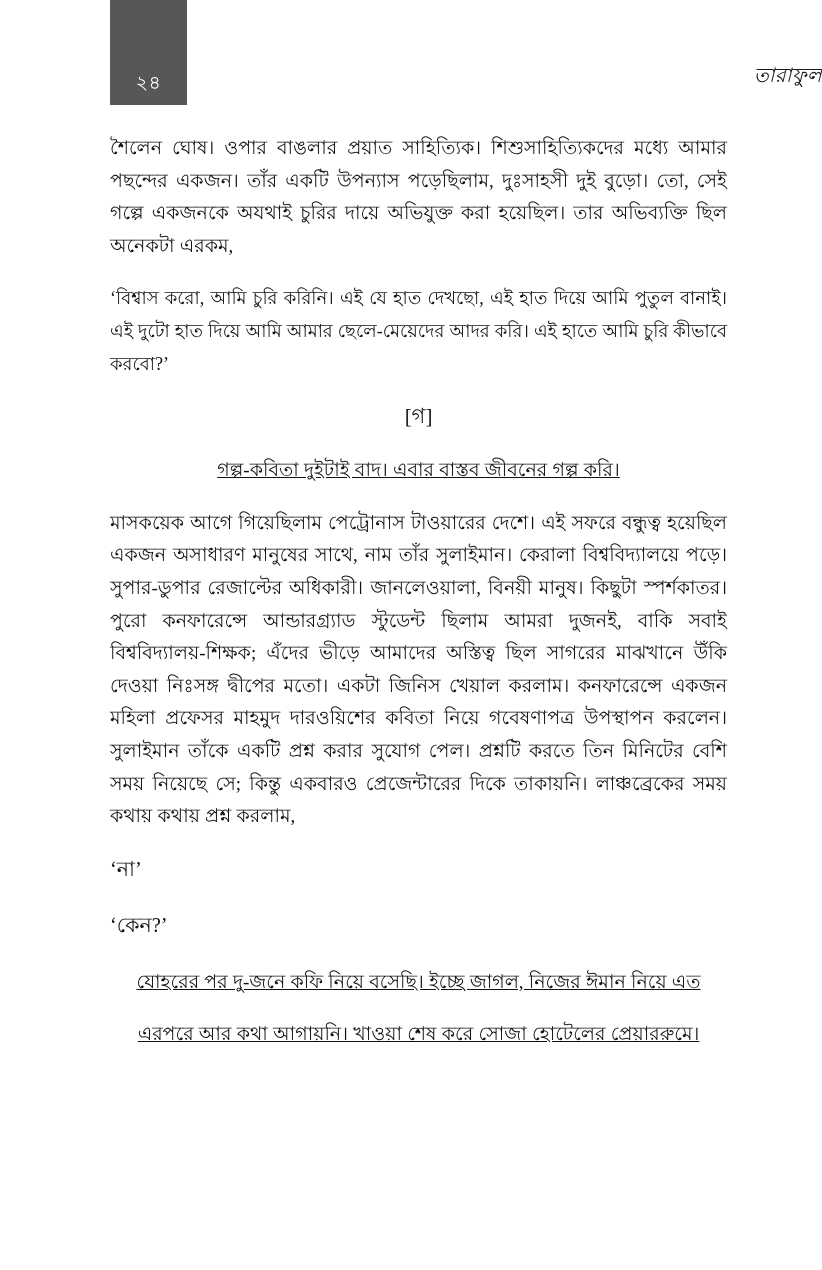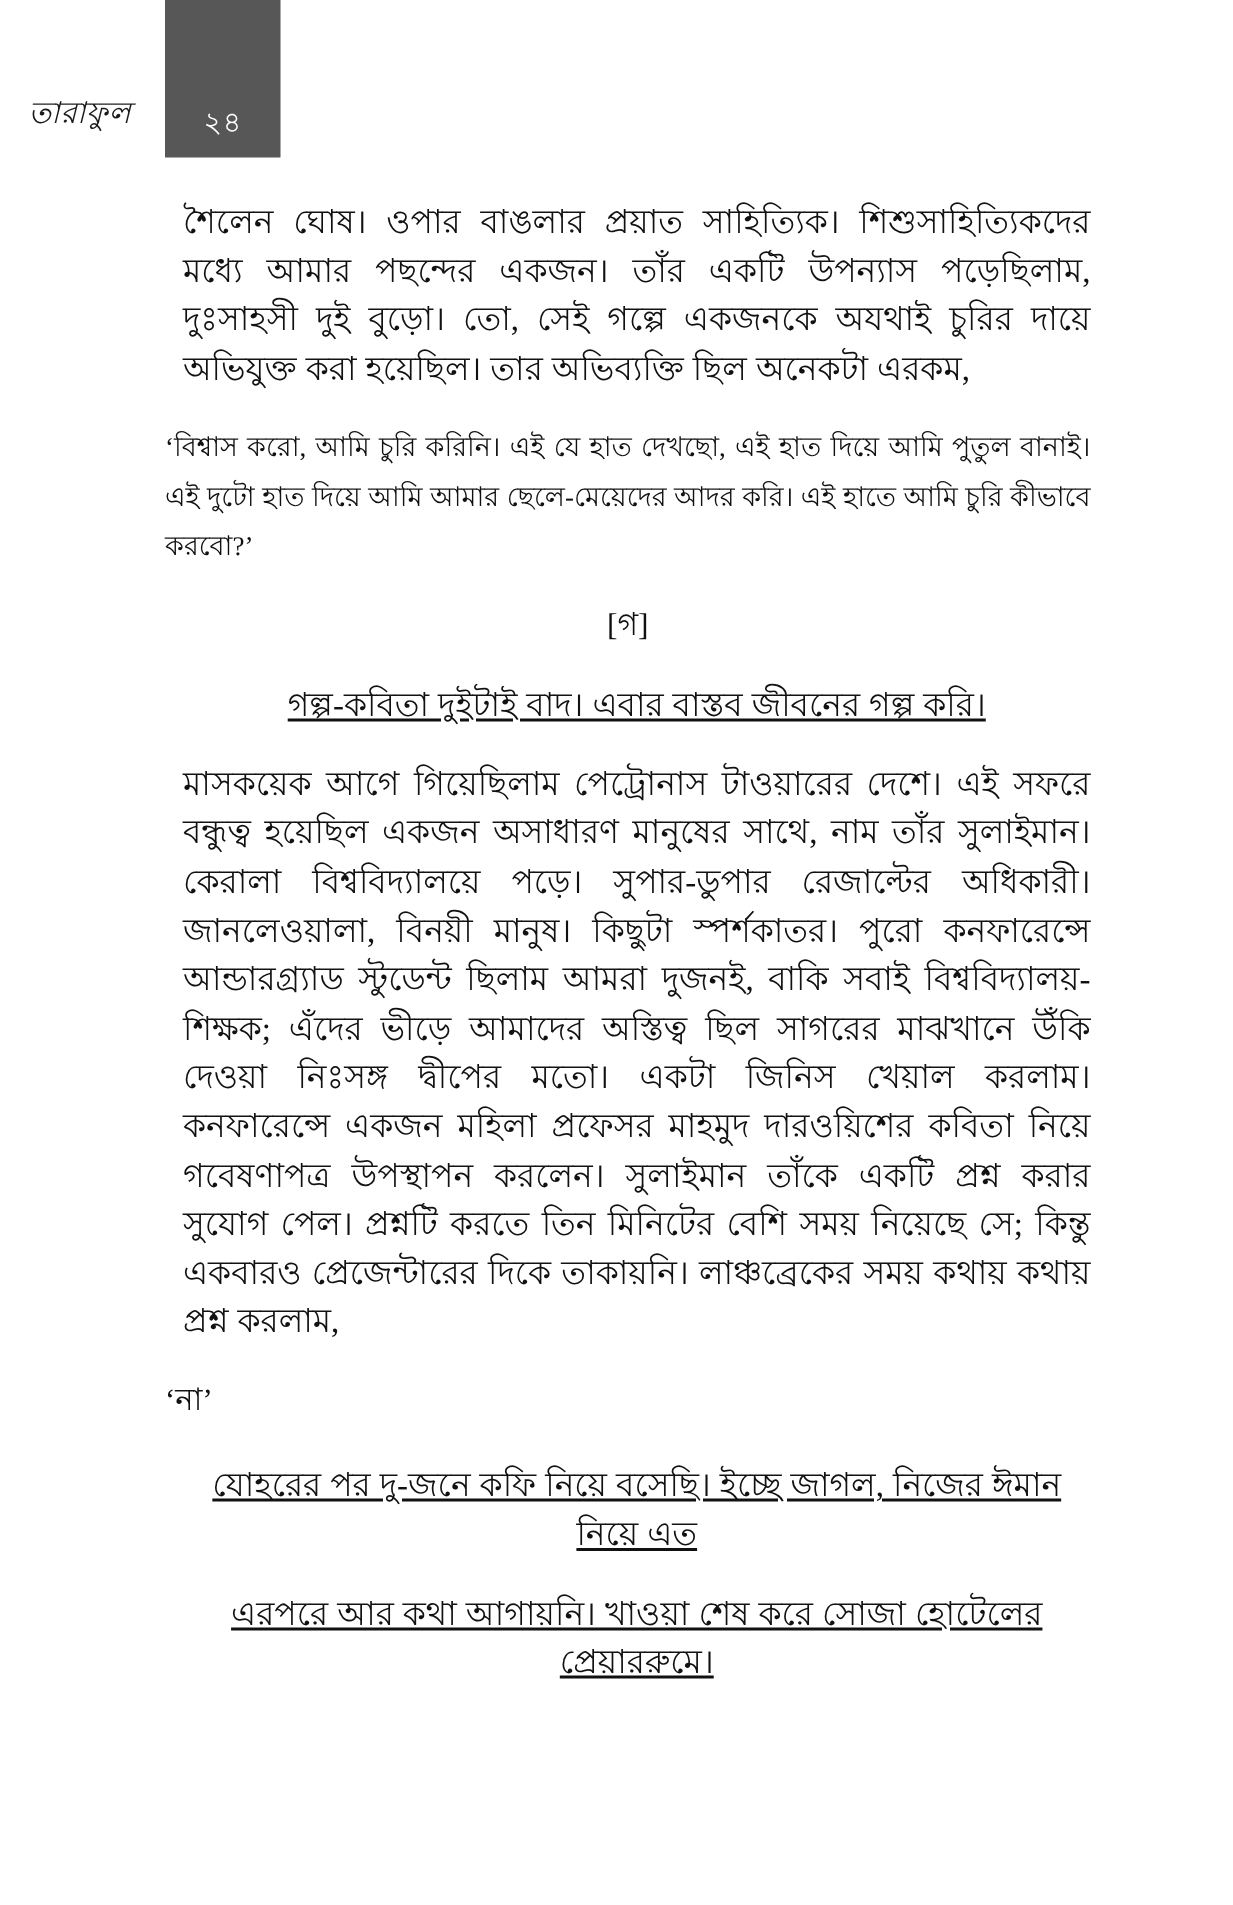--- a/index.html
+++ b/index.html
@@ -46,39 +46,38 @@
     font-size: 19px;
     line-height: 1;
     letter-spacing: 0.5px;
   }
 
   .running-title {
     position: absolute;
     left: 0;
     right: 0;
     top: 60px;
-    text-align: left;
+    text-align: right;
     font-size: 20px;
     font-style: italic;
     color: #1a1a1a;
     letter-spacing: 0.3px;
-    padding-left: 19px;
   }
 
   
   .body-col {
     position: absolute;
     left: 110px;
     top: 132px;
     width: 617px;
   }
 
   p.para {
-    margin: 0 0 20px 12px;
-    font-size: 22px;
+    margin: 0 0 20px 0;
+    font-size: 19px;
     line-height: 32.6px;
     text-align: justify;
     text-justify: inter-word;
     word-spacing: 0.5px;
     color: #111111;
   }
 
   p.para.last-left {
     text-align: center;
     text-decoration: underline;
@@ -128,20 +127,21 @@
 
     <div class="section-mark">[গ]</div>
 
     <p class="para last-left">গল্প-কবিতা দুইটাই বাদ। এবার বাস্তব জীবনের গল্প করি।</p>
 
     <p class="para">মাসকয়েক আগে গিয়েছিলাম পেট্রোনাস টাওয়ারের দেশে। এই সফরে বন্ধুত্ব হয়েছিল একজন অসাধারণ মানুষের সাথে, নাম তাঁর সুলাইমান। কেরালা বিশ্ববিদ্যালয়ে পড়ে। সুপার-ডুপার রেজাল্টের অধিকারী। জানলেওয়ালা, বিনয়ী মানুষ। কিছুটা স্পর্শকাতর। পুরো কনফারেন্সে আন্ডারগ্র্যাড স্টুডেন্ট ছিলাম আমরা দুজনই, বাকি সবাই বিশ্ববিদ্যালয়-শিক্ষক; এঁদের ভীড়ে আমাদের অস্তিত্ব ছিল সাগরের মাঝখানে উঁকি দেওয়া নিঃসঙ্গ দ্বীপের মতো। একটা জিনিস খেয়াল করলাম। কনফারেন্সে একজন মহিলা প্রফেসর মাহমুদ দারওয়িশের কবিতা নিয়ে গবেষণাপত্র উপস্থাপন করলেন। সুলাইমান তাঁকে একটি প্রশ্ন করার সুযোগ পেল। প্রশ্নটি করতে তিন মিনিটের বেশি সময় নিয়েছে সে; কিন্তু একবারও প্রেজেন্টারের দিকে তাকায়নি। লাঞ্চব্রেকের সময় কথায় কথায় প্রশ্ন করলাম,</p>
 
 
     <p class="dialogue">‘না’</p>
 
+    <p class="dialogue">‘কেন?’</p>
 
 
     <p class="para last-left">যোহরের পর দু-জনে কফি নিয়ে বসেছি। ইচ্ছে জাগল, নিজের ঈমান নিয়ে এত</p>
 
     <p class="para last-left">এরপরে আর কথা আগায়নি। খাওয়া শেষ করে সোজা হোটেলের প্রেয়াররুমে।</p>
 
   </div>
 </div>
 
 </body></html>

